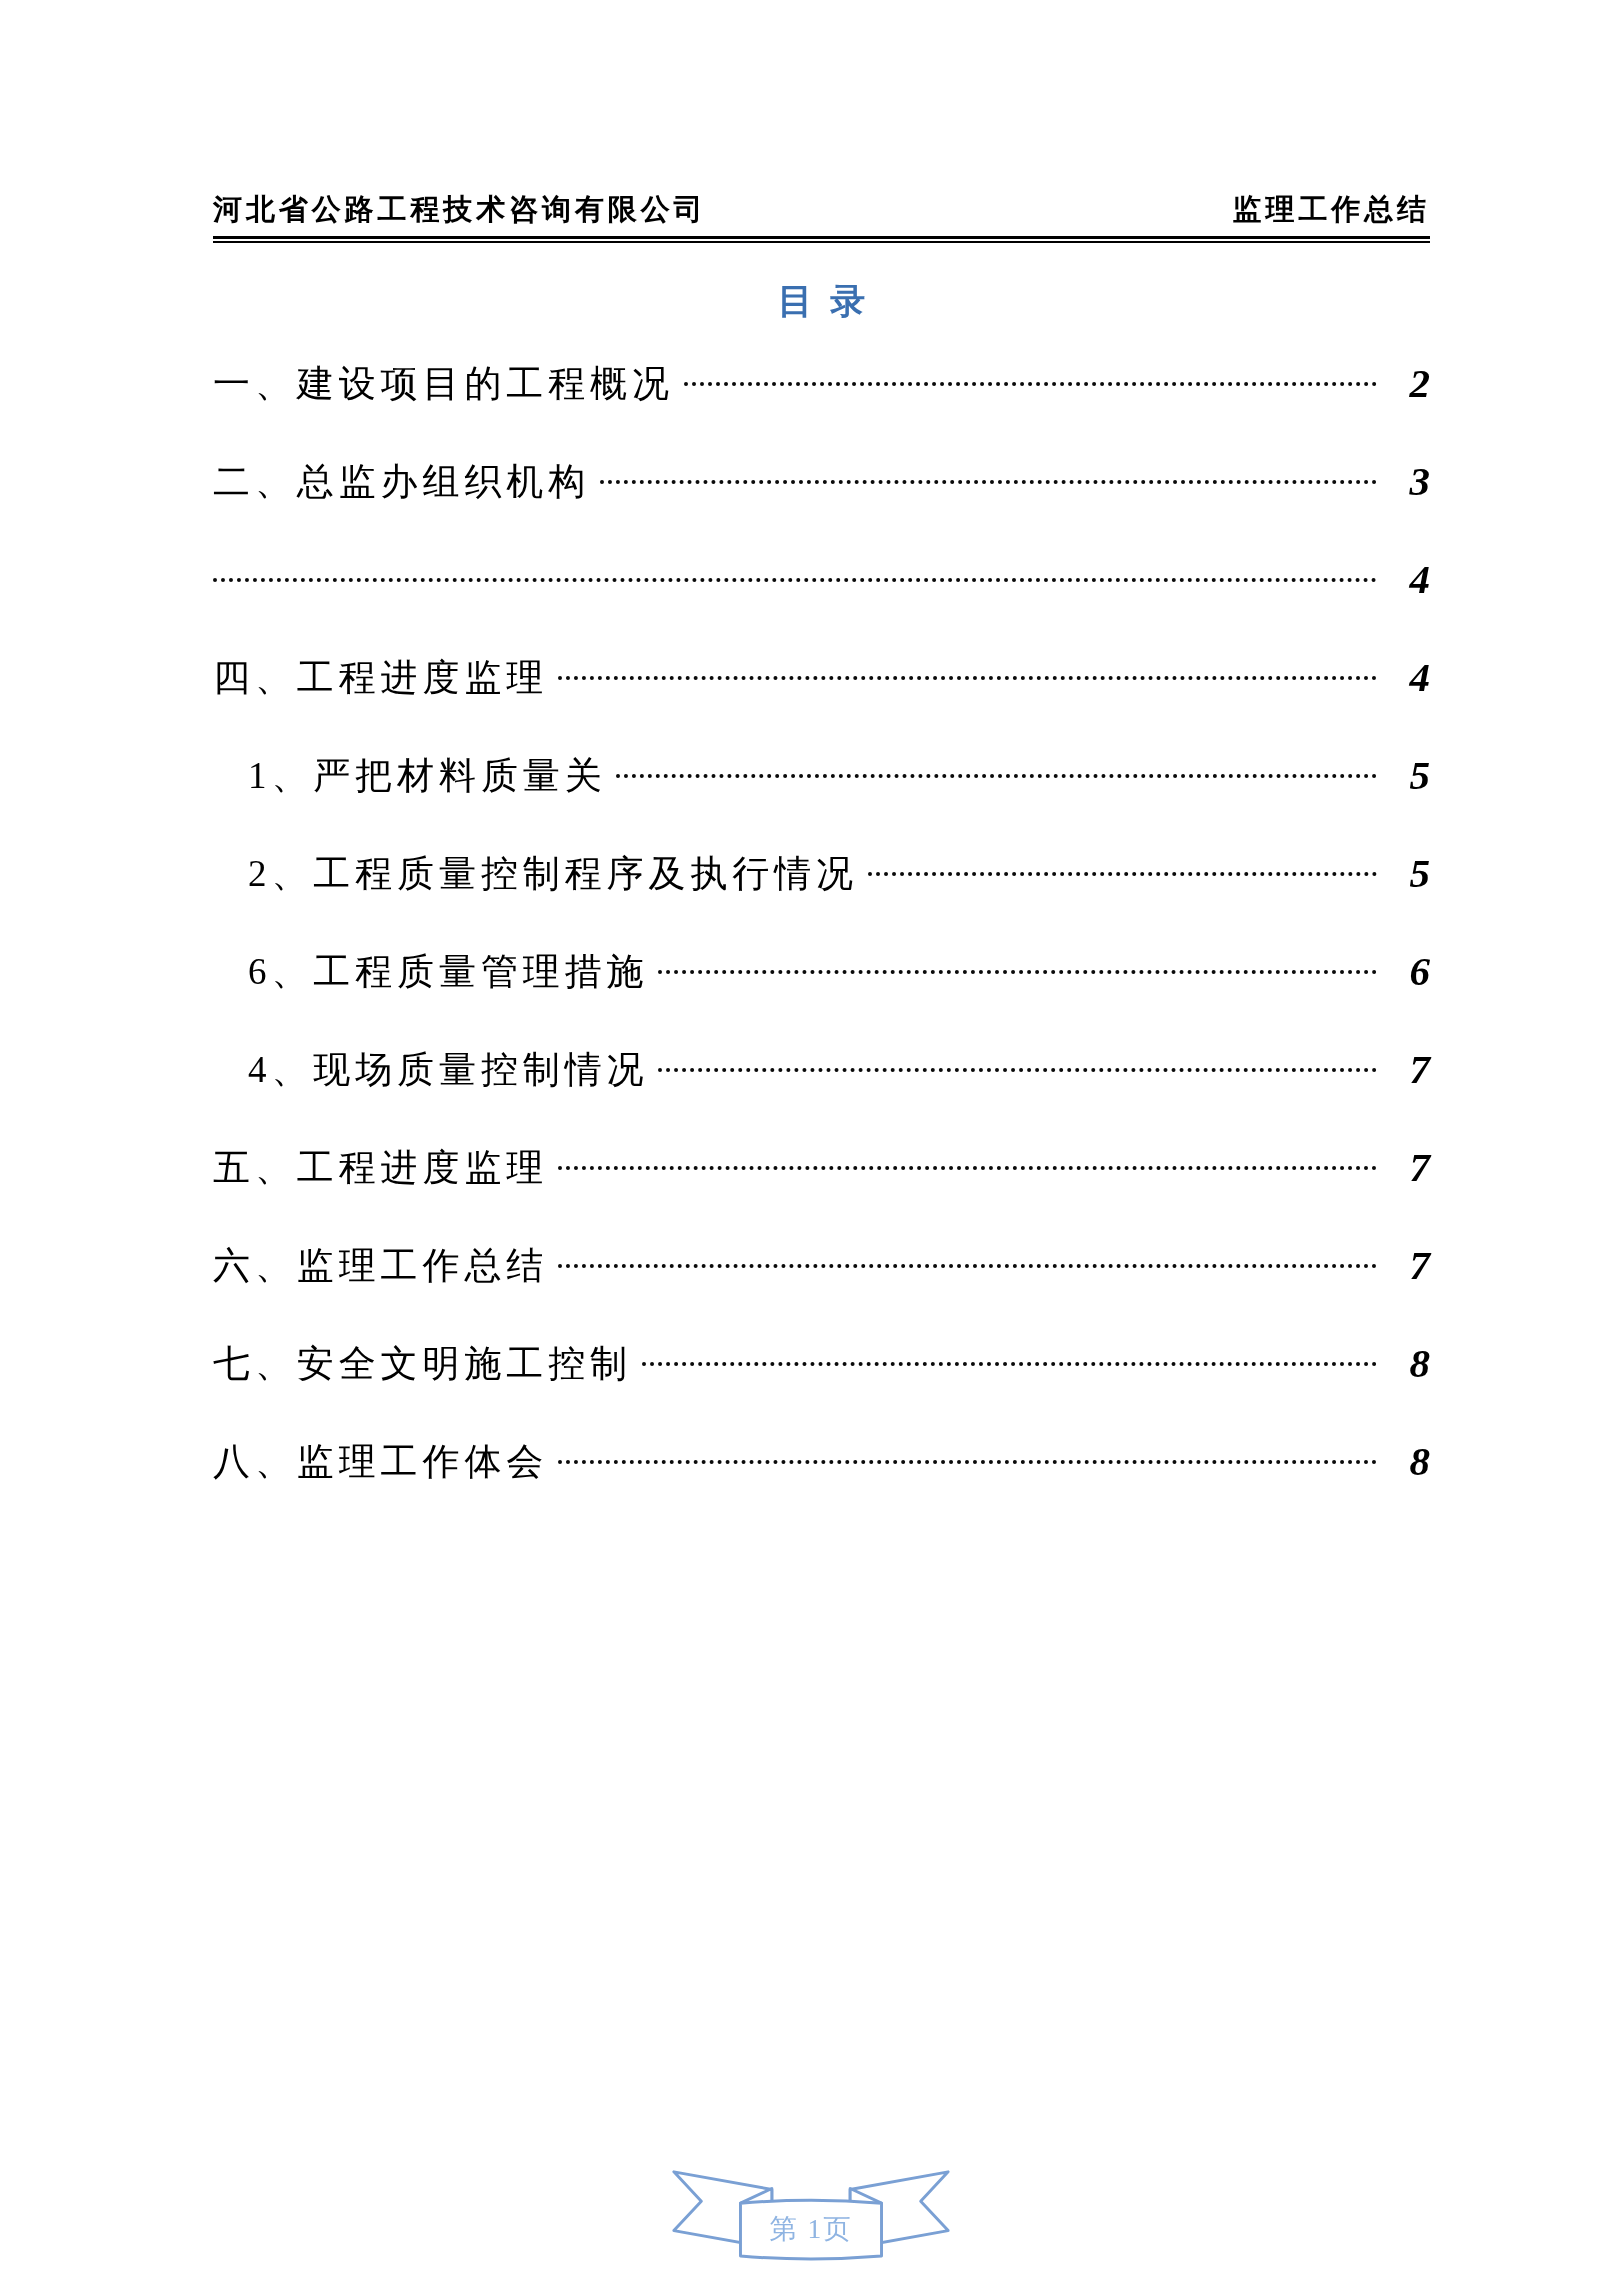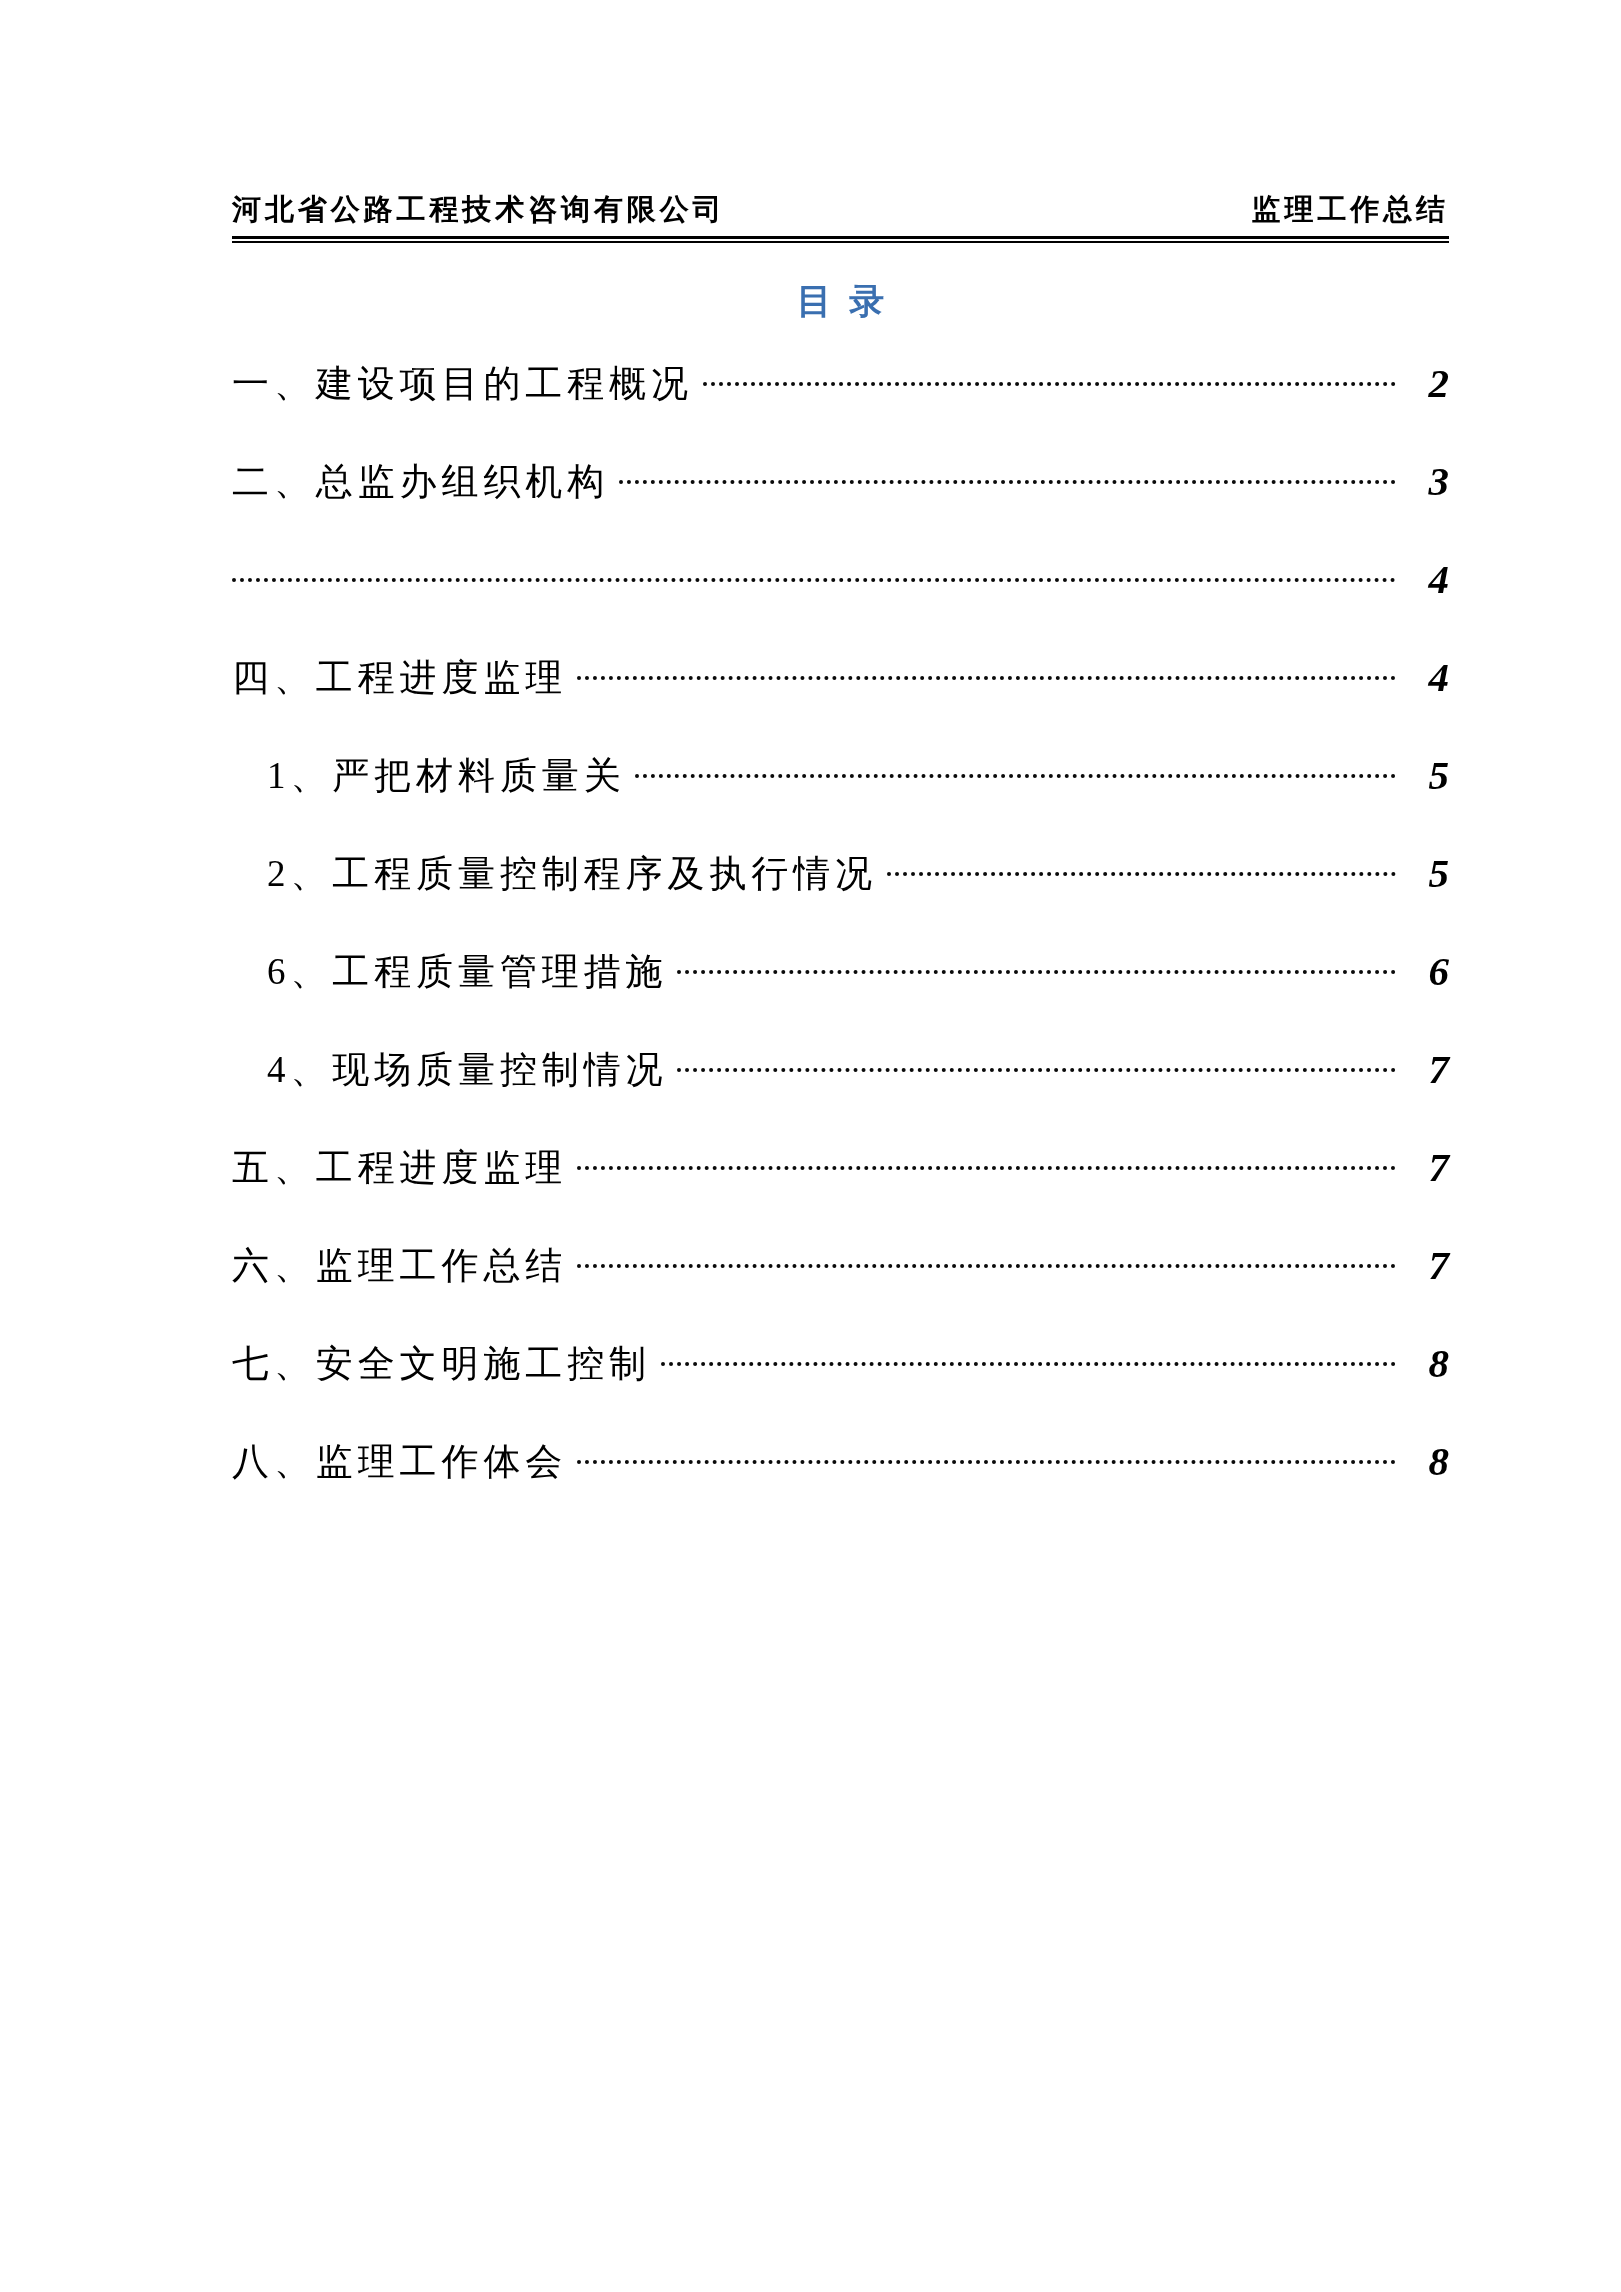--- a/index.html
+++ b/index.html
@@ -7,21 +7,21 @@
     position: relative;
     width: 1621px;
     height: 2293px;
     background: #ffffff;
     font-family: "Liberation Serif", serif;
     color: #000;
     overflow: hidden;
   }
   .content {
     position: absolute;
-    left: 232px;
+    left: 213px;
     width: 1217px;
     top: 0;
   }
   
   .header-row {
     display: flex;
     justify-content: space-between;
     align-items: flex-end;
     margin-top: 192px;
     font-size: 29px;
@@ -176,14 +176,28 @@
 
   <div class="toc-row level-1">
     <span class="toc-label">八、监理工作体会</span>
     <span class="toc-dots"></span>
     <span class="toc-page">8</span>
   </div>
 </div>
 
   </div>
 
+  <div class="ribbon-wrap">
+    <svg width="286" height="104" viewBox="0 0 292 106">
+
+      <polygon points="6,12 106,30 106,90 6,72 34,42" fill="#ffffff" stroke="#7aa0d4" stroke-width="3" stroke-linejoin="round"></polygon>
+
+      <polygon points="286,12 186,30 186,90 286,72 258,42" fill="#ffffff" stroke="#7aa0d4" stroke-width="3" stroke-linejoin="round"></polygon>
+
+      <polygon points="74,44 106,29 106,44" fill="#ffffff" stroke="#7aa0d4" stroke-width="3" stroke-linejoin="round"></polygon>
+      <polygon points="218,44 186,29 186,44" fill="#ffffff" stroke="#7aa0d4" stroke-width="3" stroke-linejoin="round"></polygon>
+
+      <path d="M74,44 Q146,38 218,44 L218,98 Q146,104 74,98 Z" fill="#ffffff" stroke="#7aa0d4" stroke-width="3" stroke-linejoin="round"></path>
+      <text class="ribbon-text" x="146" y="80" text-anchor="middle" fill="#8fb4e2">第 1页</text>
+    </svg>
+  </div>
 </div>
 
 
 </body></html>

